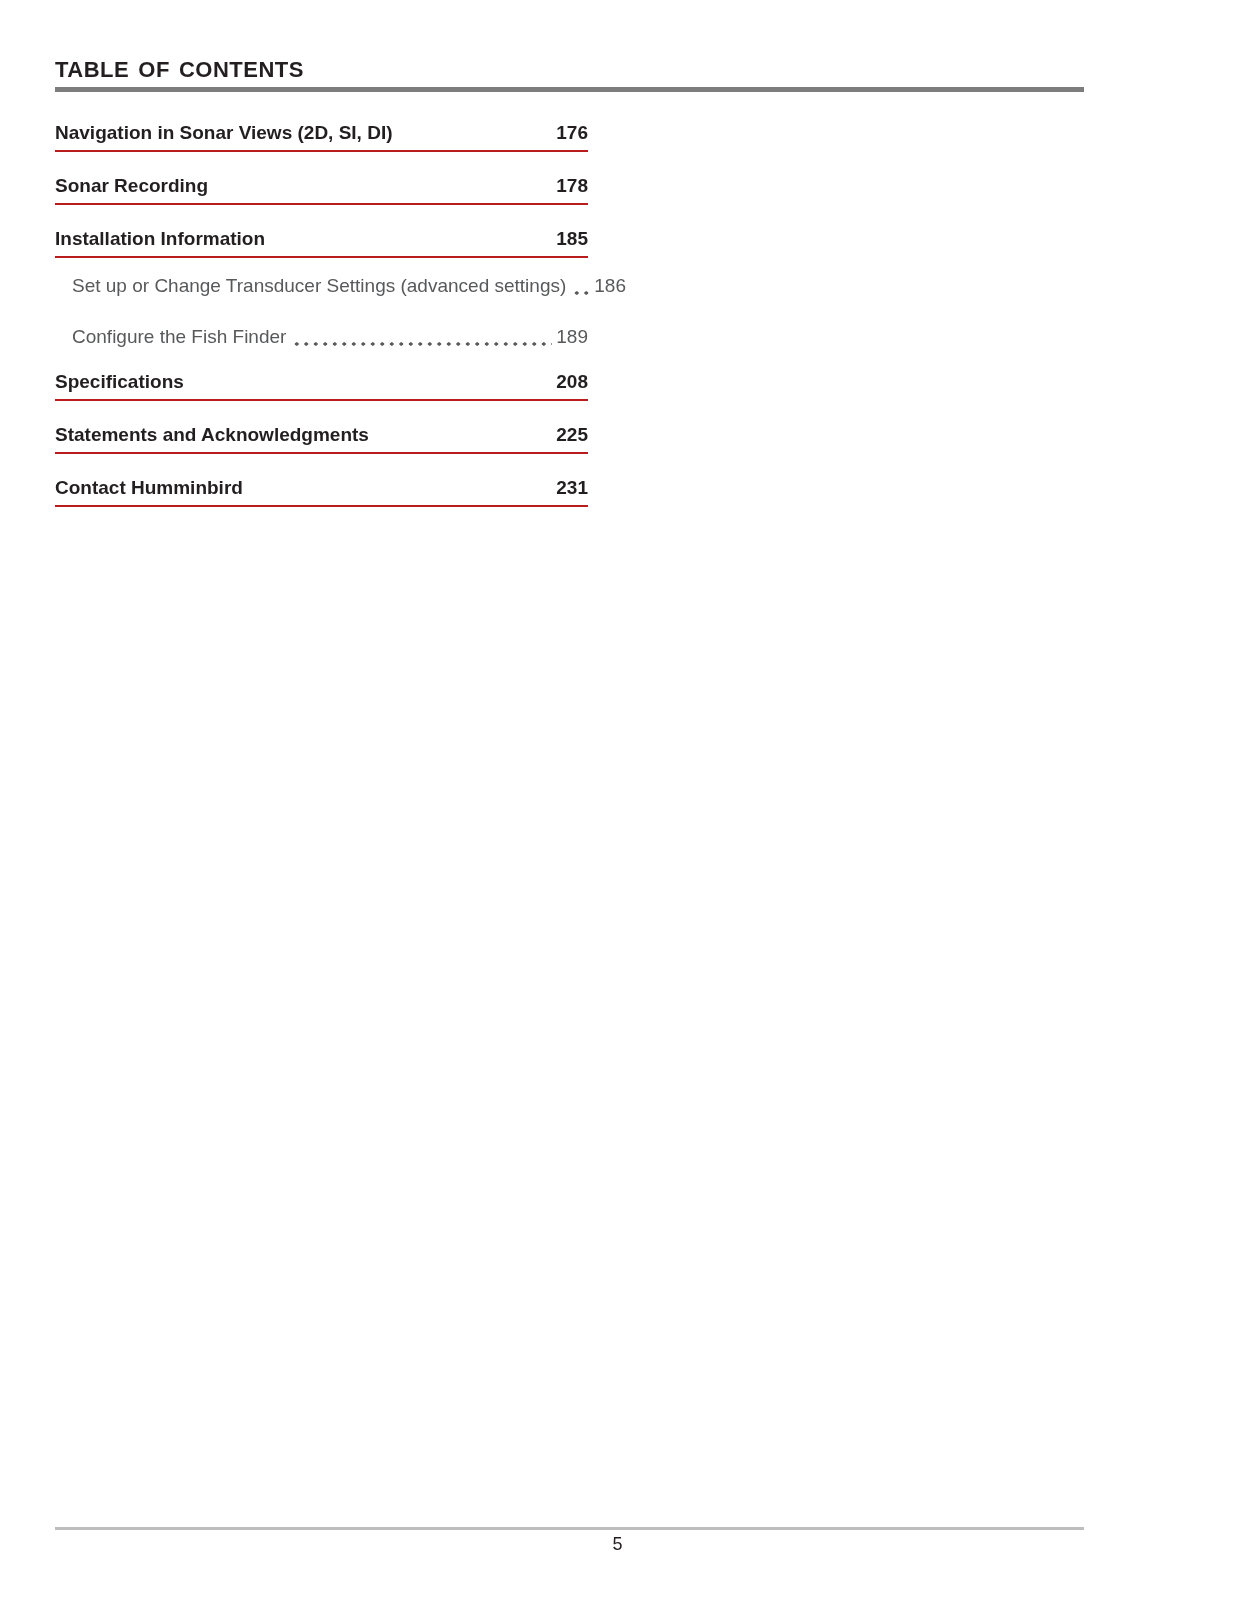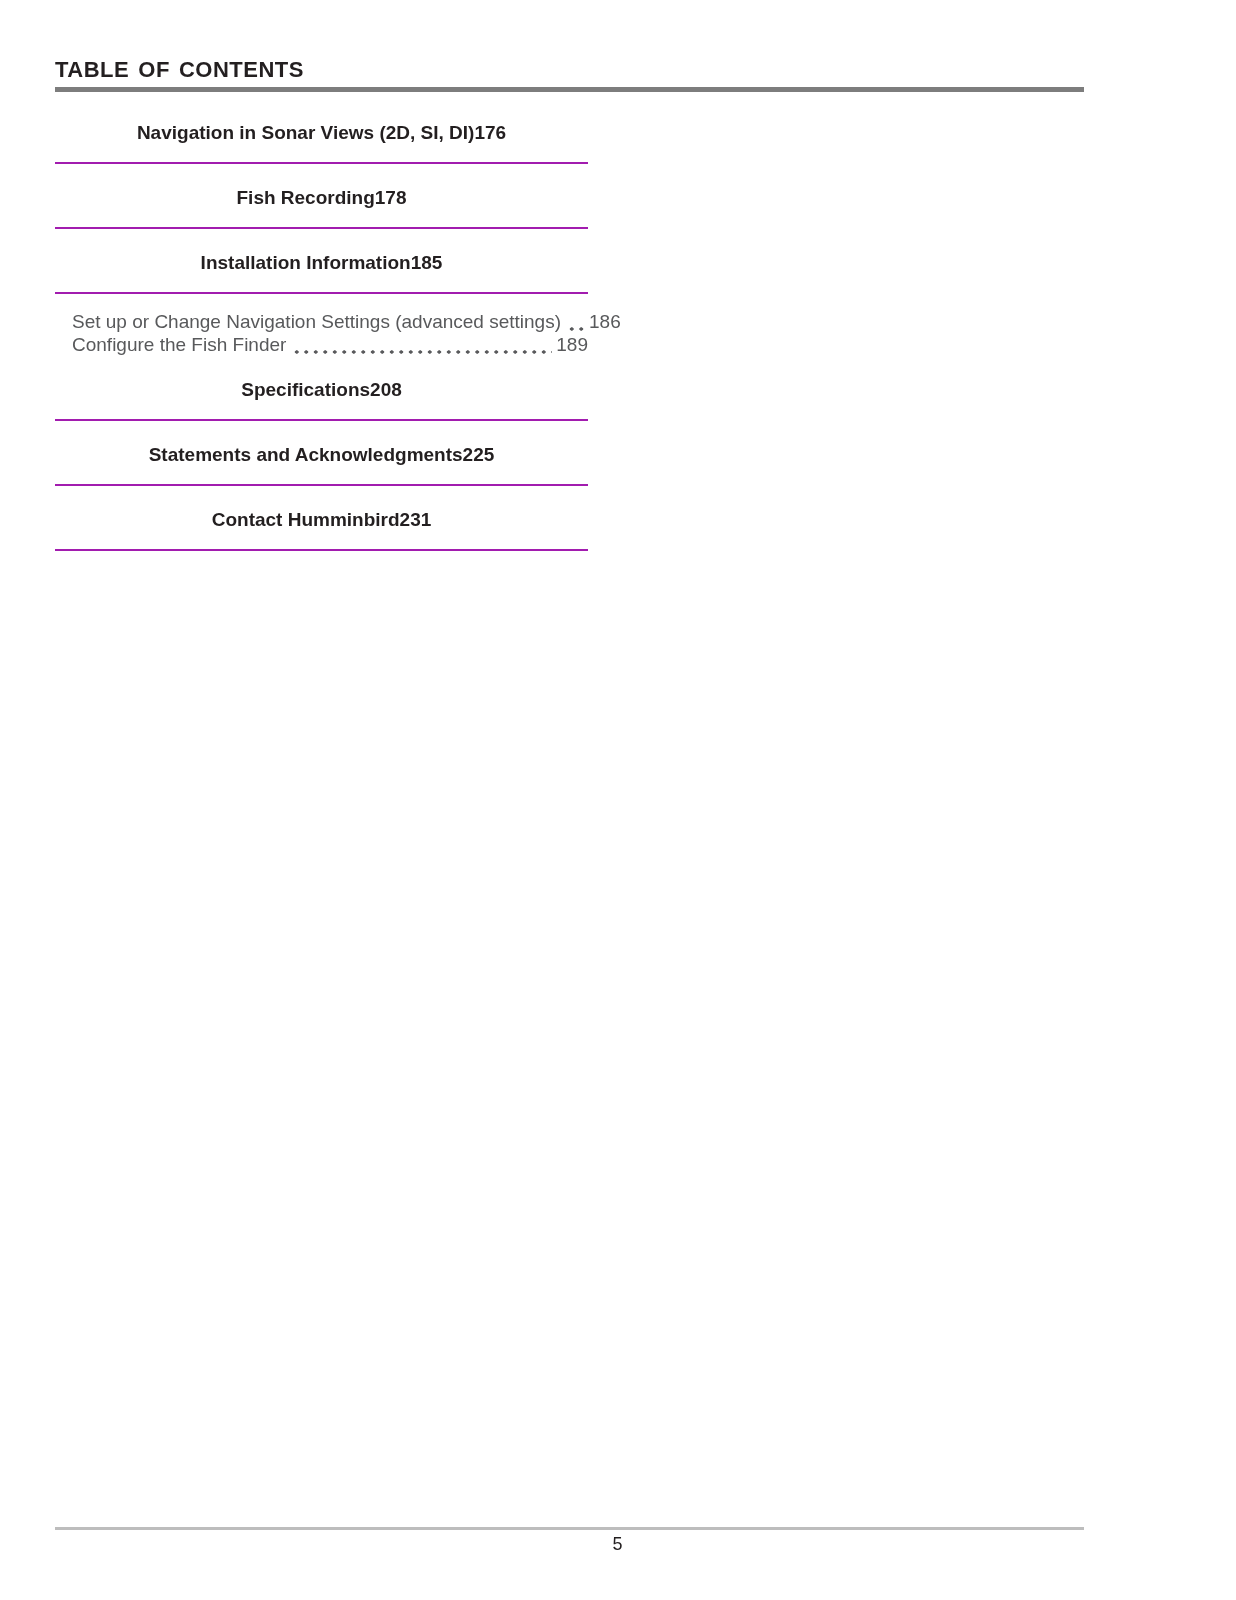--- a/index.html
+++ b/index.html
@@ -39,40 +39,40 @@
   .toc {
     width: 533px;
     margin-top: 30px;
   }
   .toc-row {
     font-size: 19px;
     font-stretch: condensed;
   }
   .toc-row.main {
     display: flex;
-    justify-content: center;
+    justify-content: space-between;
     align-items: flex-end;
     font-weight: 700;
     color: #231f20;
-    padding-bottom: 18px;
-    border-bottom: 2px solid #a21caf;
+    padding-bottom: 6px;
+    border-bottom: 2px solid #b91c1c;
     margin-top: 23px;
   }
   .toc-row.main:first-child {
     margin-top: 0;
   }
   .sub-list {
     margin: 17px 0 6px 17px;
   }
   .toc-row.sub {
     display: flex;
     align-items: flex-end;
     color: #58595b;
     font-weight: 400;
-    margin-top: 1px;
+    margin-top: 29px;
   }
   .toc-row.sub:first-child {
     margin-top: 0;
   }
   .toc-row .lbl {
     white-space: nowrap;
   }
   .toc-row.sub .leader {
     flex: 1 1 auto;
     height: 18px;
@@ -115,34 +115,34 @@
     <div class="title-rule"></div>
 
     <div class="toc">
 
       <div class="toc-row main">
         <span class="lbl">Navigation in Sonar Views (2D, SI, DI)</span>
         <span class="pg">176</span>
       </div>
 
       <div class="toc-row main">
-        <span class="lbl">Fish Recording</span>
+        <span class="lbl">Sonar Recording</span>
         <span class="pg">178</span>
       </div>
 
 
       <div class="toc-row main">
         <span class="lbl">Installation Information</span>
         <span class="pg">185</span>
       </div>
 
       <div class="sub-list">
 
         <div class="toc-row sub">
-          <span class="lbl">Set up or Change Navigation Settings (advanced settings)</span>
+          <span class="lbl">Set up or Change Transducer Settings (advanced settings)</span>
           <span class="leader"></span>
           <span class="pg">186</span>
         </div>
 
         <div class="toc-row sub">
           <span class="lbl">Configure the Fish Finder</span>
           <span class="leader"></span>
           <span class="pg">189</span>
         </div>
 

